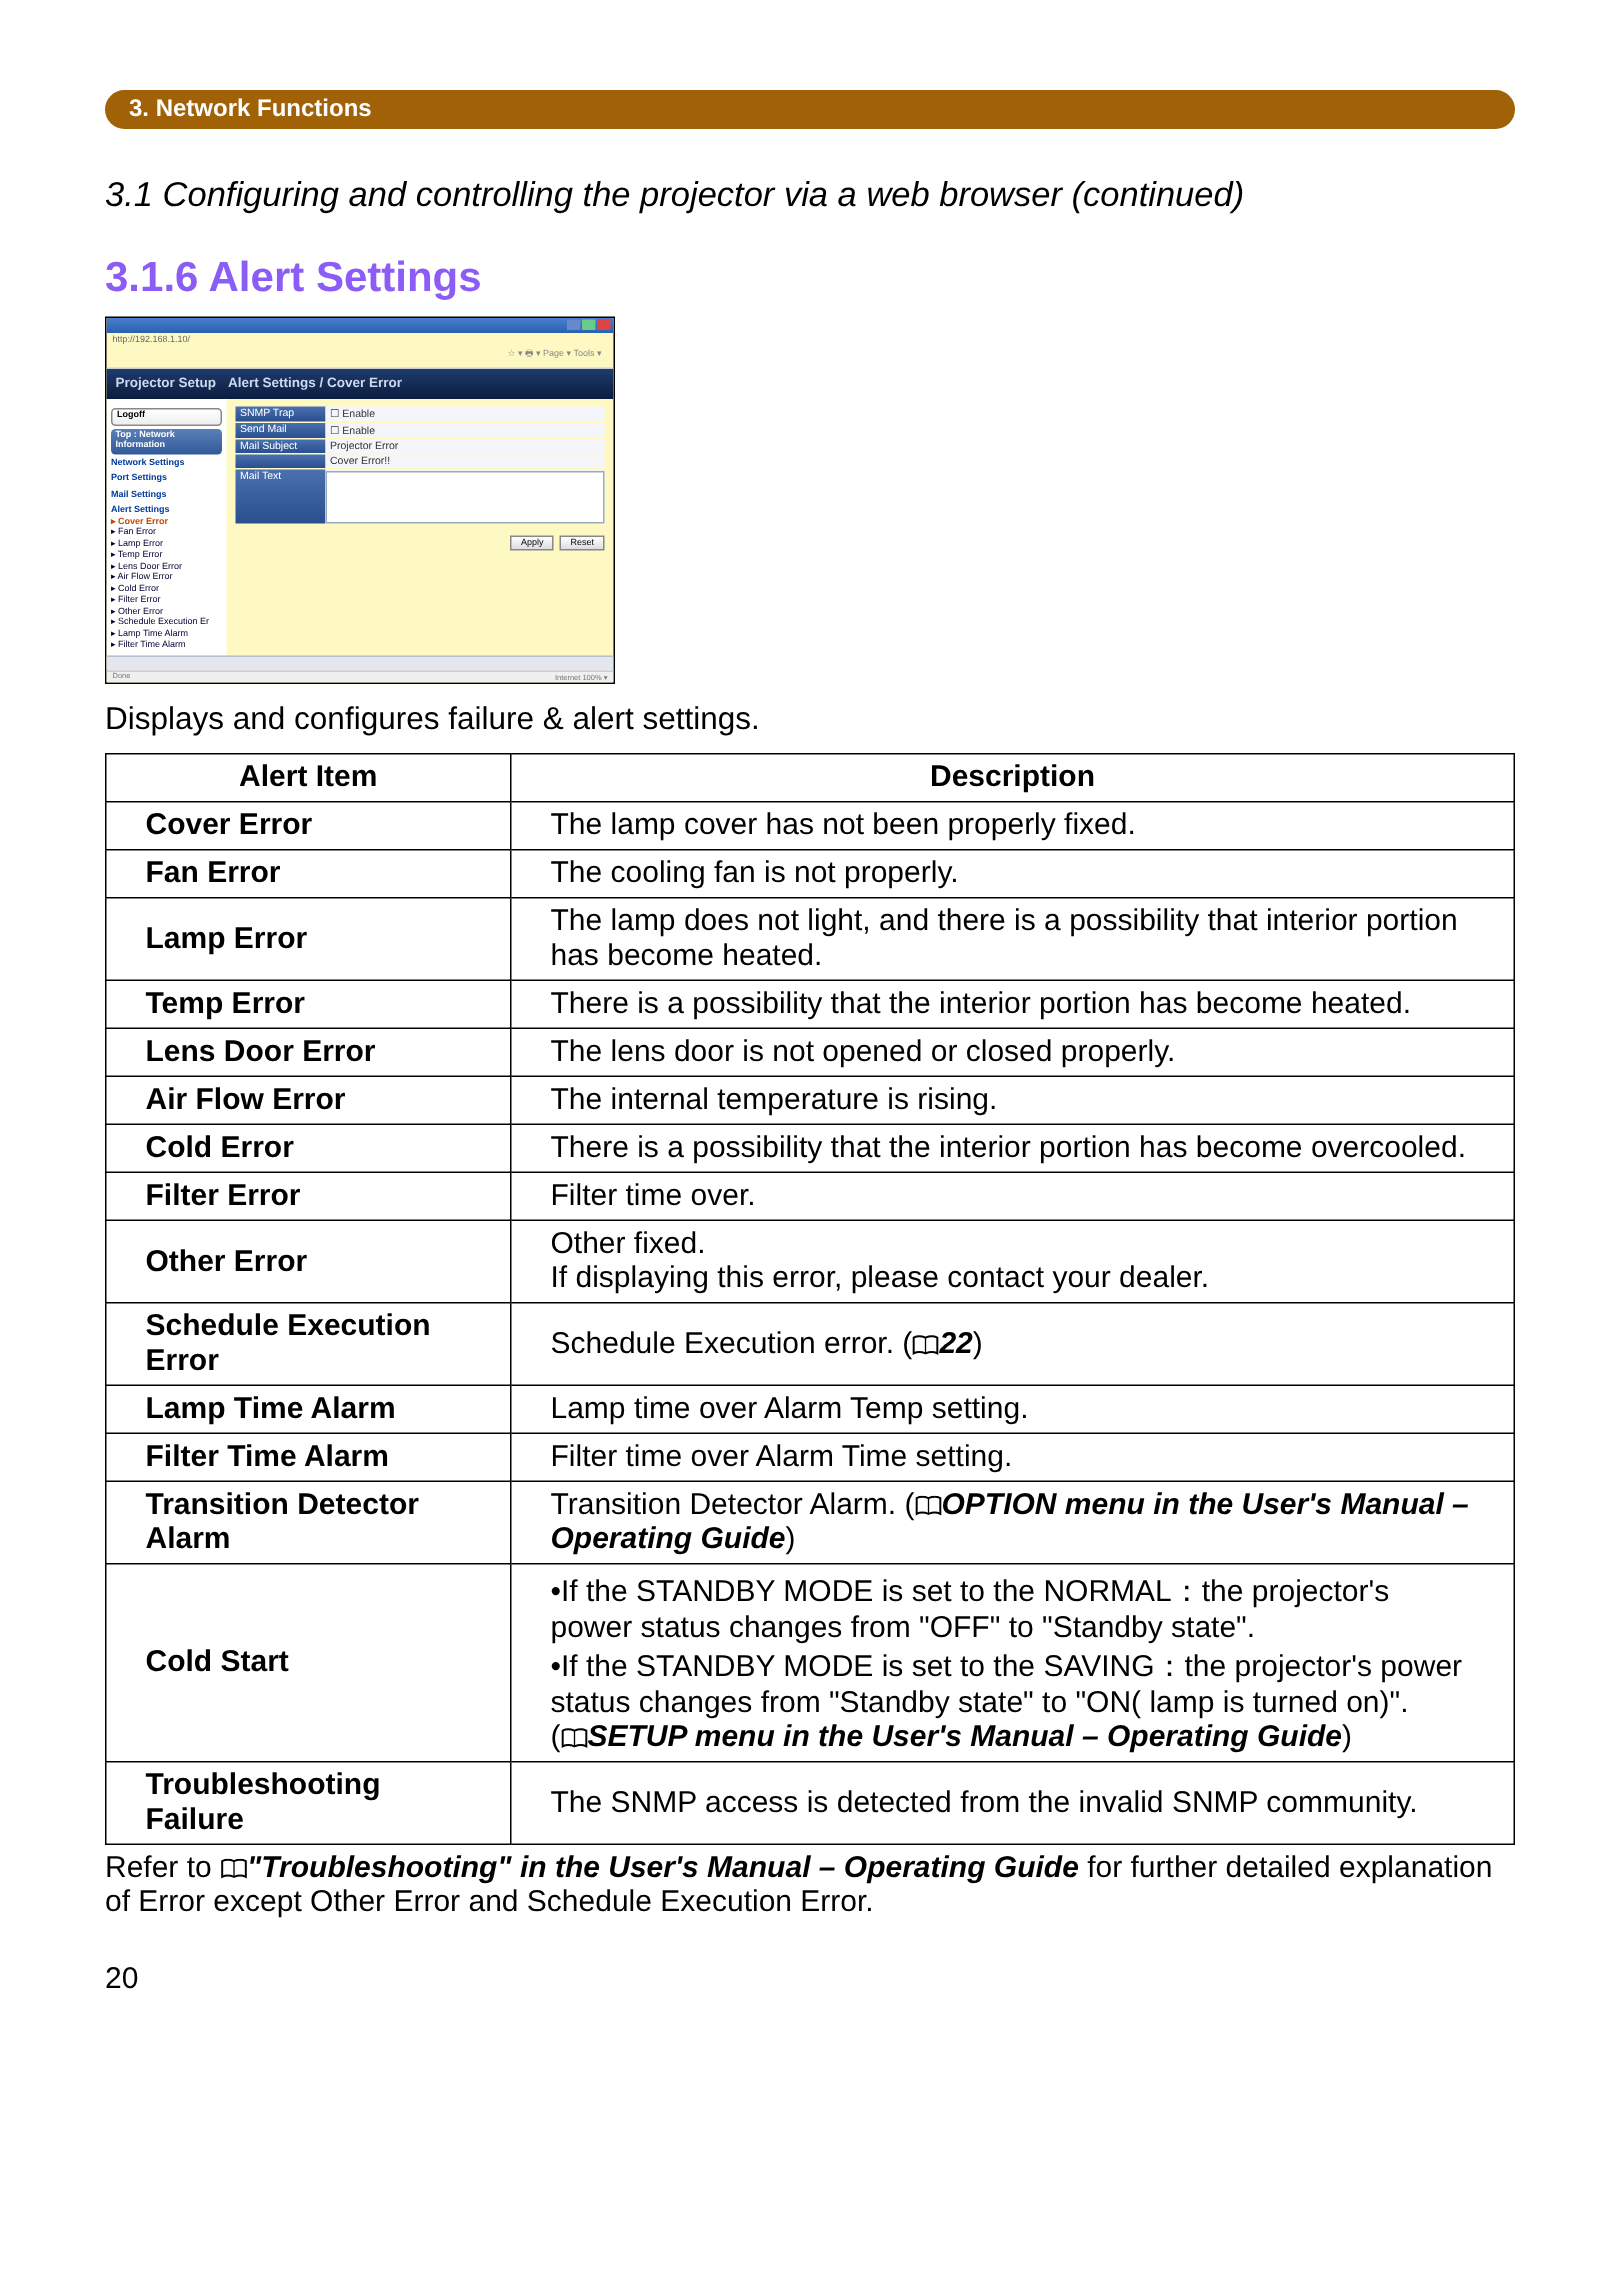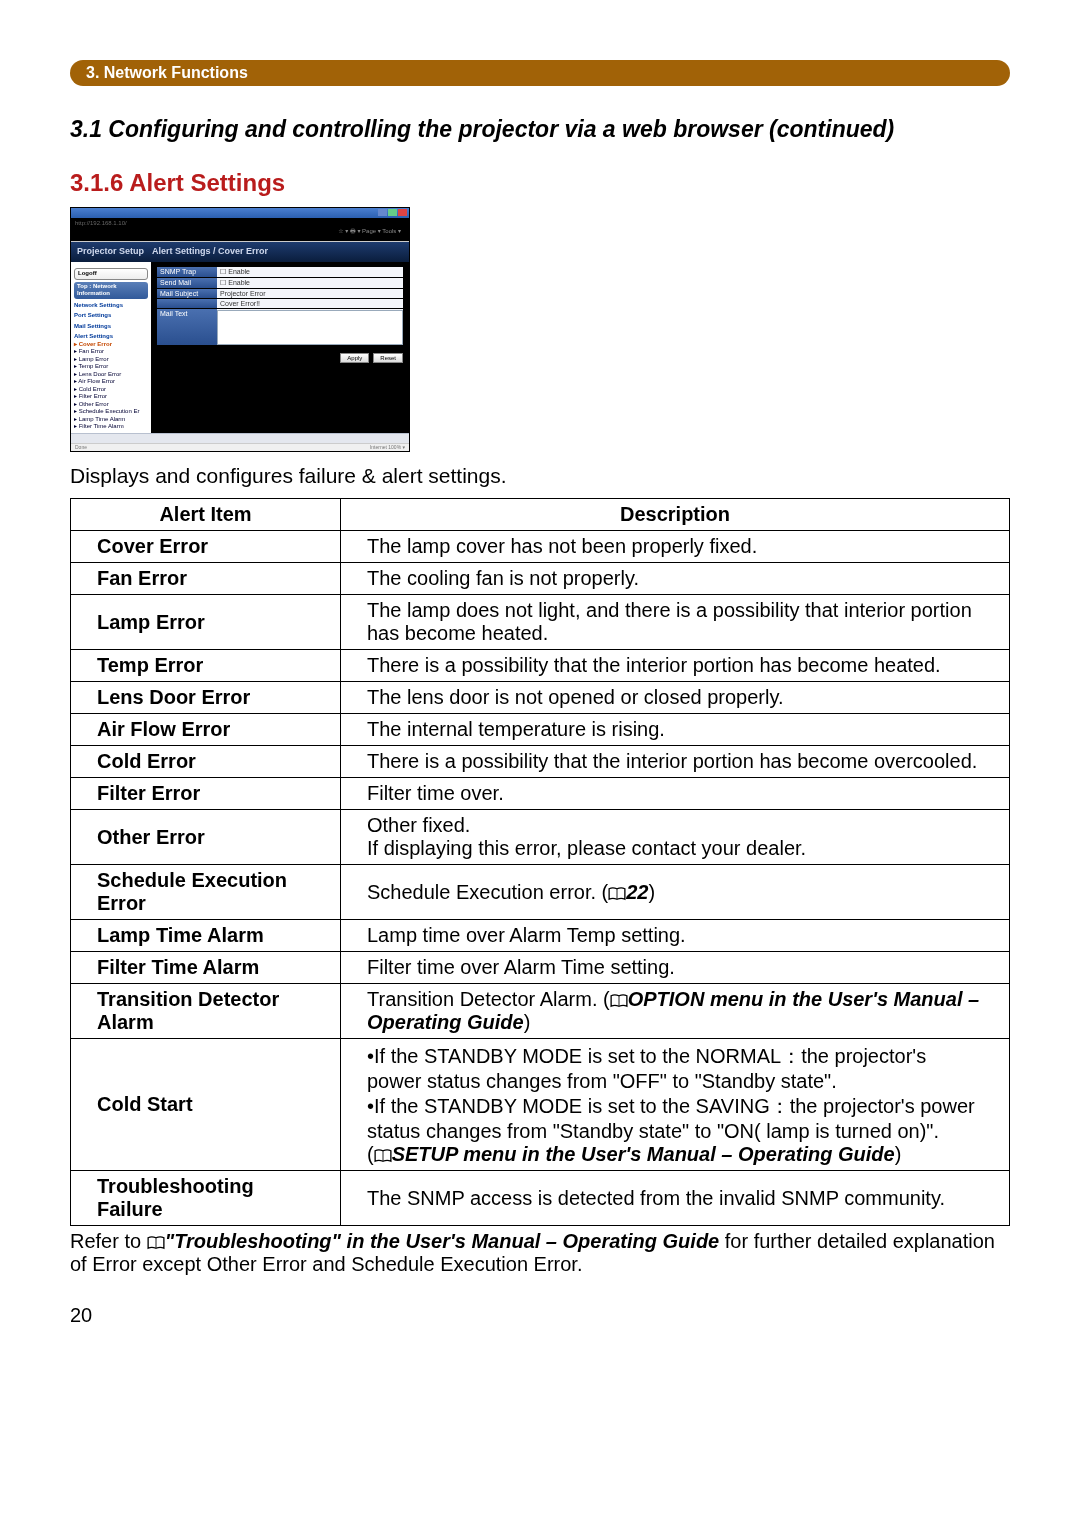--- a/index.html
+++ b/index.html
@@ -15,36 +15,36 @@
       background: #a16207;
       border-radius: 20px;
       padding: 4px 16px;
       color: #fff;
       font-weight: bold;
       font-size: 16px;
       margin-bottom: 30px;
     }
     .section-title-italic {
       font-style: italic;
-      font-weight: bold;
+      font-weight: normal;
       font-size: 23px;
       margin-bottom: 26px;
     }
     .subsection-title {
-      color: #b91c1c;
-      font-weight: bold;
-      font-size: 24px;
+      color: #8b5cf6;
+      font-weight: bold;
+      font-size: 28px;
       margin-bottom: 10px;
     }
     .screenshot {
       width: 340px;
       height: 245px;
       border: 1px solid #000;
       position: relative;
-      background: #000000;
+      background: #fef9c3;
       margin-bottom: 12px;
       overflow: hidden;
       font-size: 7px;
     }
     .ss-titlebar {
       height: 10px;
       background: linear-gradient(#4a7fd0,#2b5fb0);
       position: relative;
     }
     .ss-winbtns {

